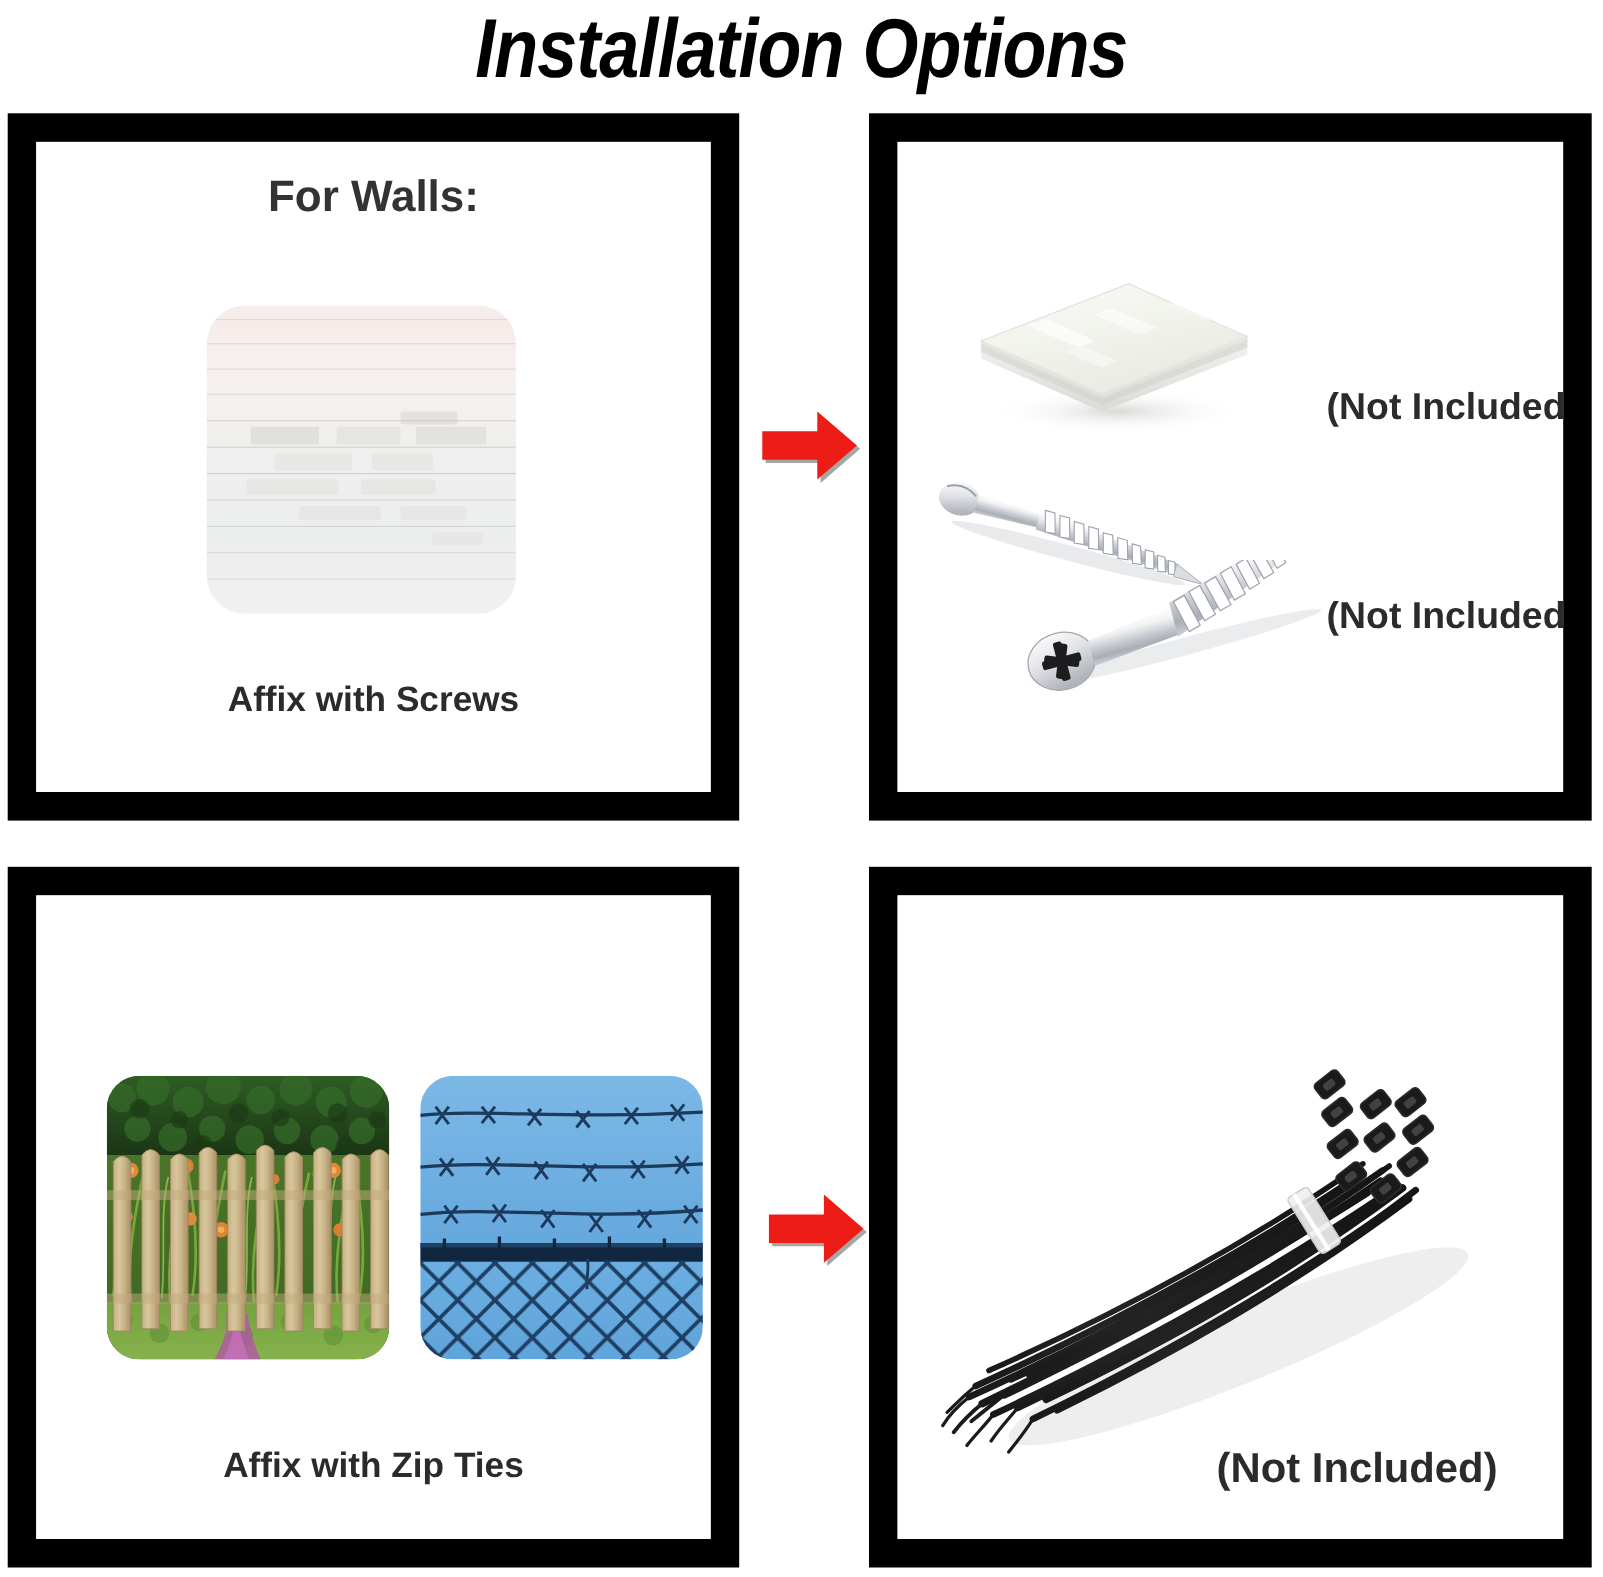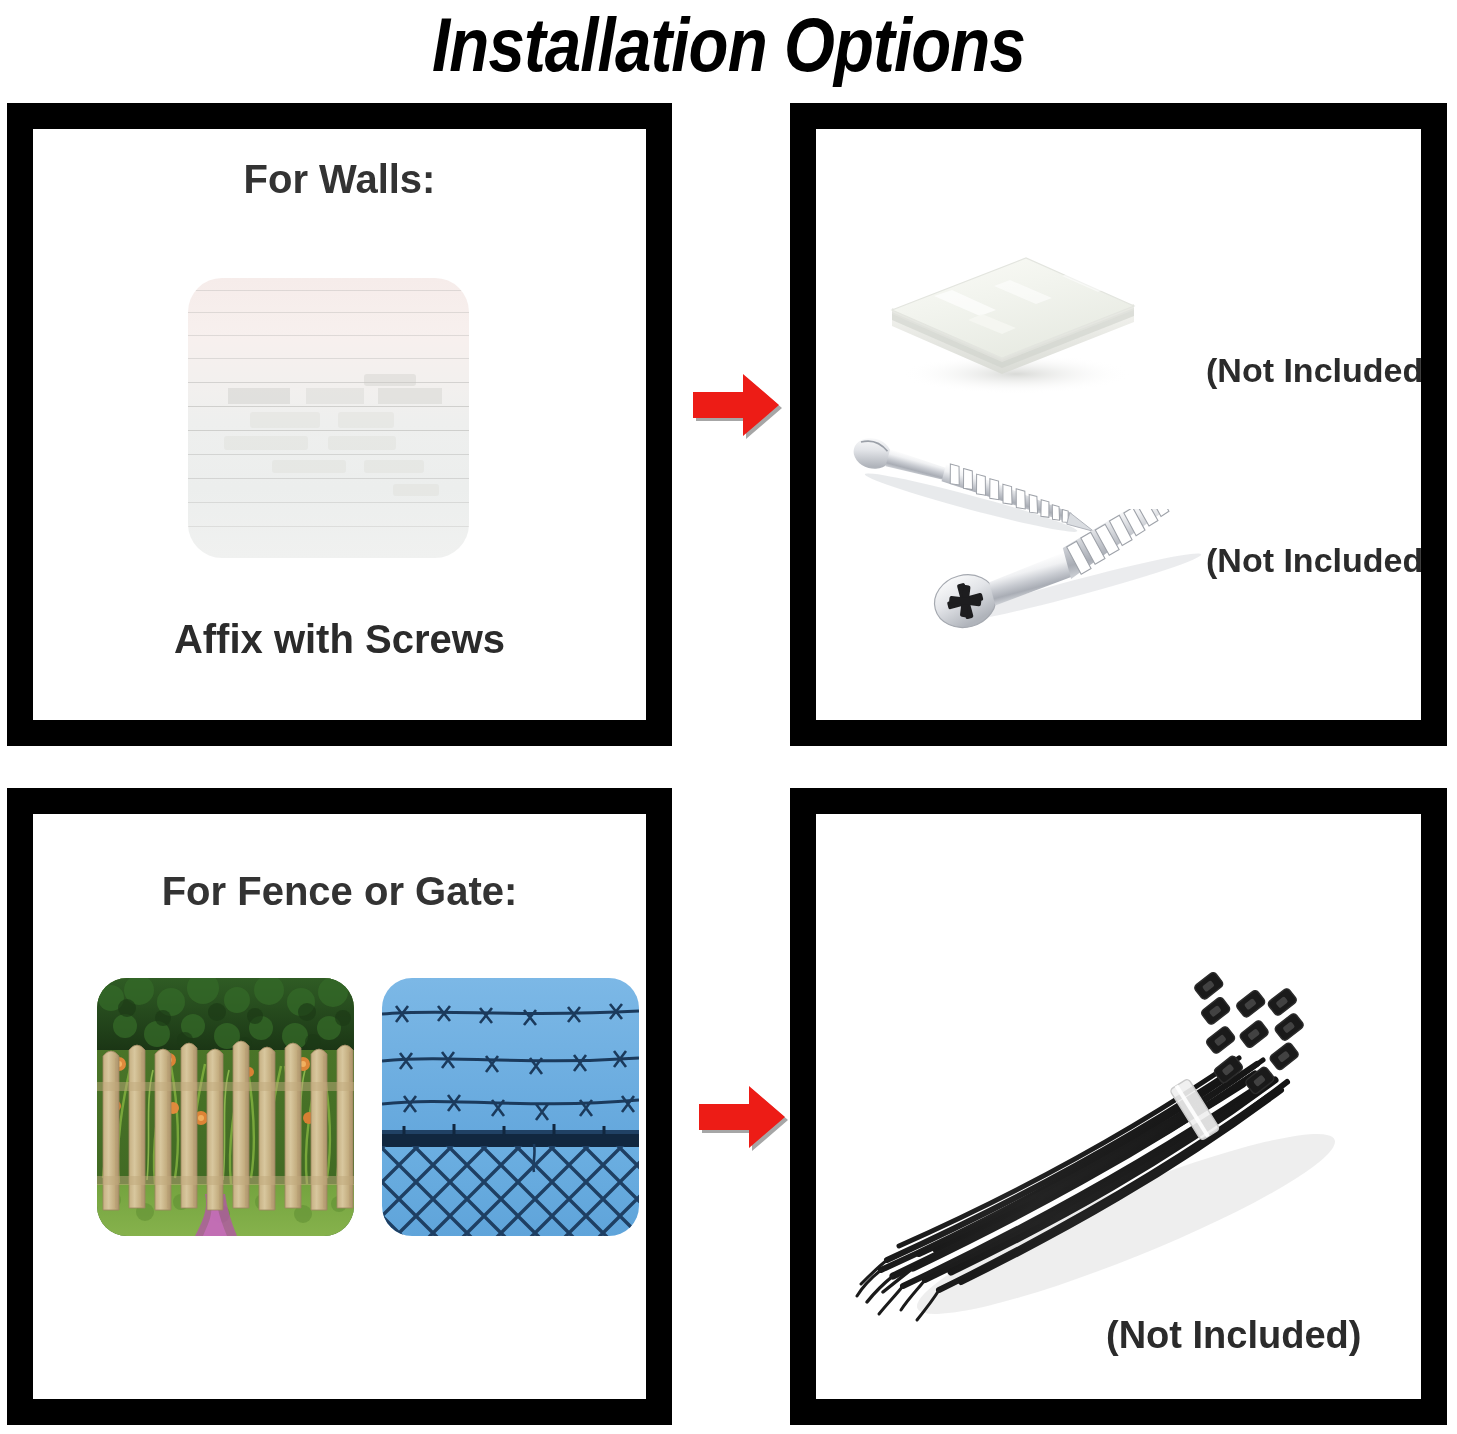--- a/index.html
+++ b/index.html
@@ -64,21 +64,21 @@
     letter-spacing: 0px;
   }
   #heading-walls { top: 28px; }
   #heading-fence { top: 55px; }
 
   .caption-line {
     position: absolute;
     width: 100%;
     text-align: center;
     font-weight: bold;
-    font-size: 40px;
+    font-size: 32px;
     color: #2b2b2b;
   }
 
   
   .not-included {
     position: absolute;
     font-weight: bold;
     font-size: 34px;
     color: #2b2b2b;
     white-space: nowrap;
@@ -314,21 +314,20 @@
       </g>
     </svg>
 
     <div class="not-included" id="ni-screw">(Not Included)</div>
   </div>
 </div>
 
 <div class="panel" id="panel-fence">
   <div class="panel-inner">
 
-    <div class="panel-heading" id="heading-fence">For Fence or Gate:</div>
 
     <div class="photo-sq" id="photo-picket">
       <svg viewBox="0 0 257 258" width="257" height="258">
         <defs>
           <linearGradient id="hedgeG" x1="0" y1="0" x2="0" y2="1">
             <stop offset="0" stop-color="#2f5c24"></stop>
             <stop offset="0.55" stop-color="#24471c"></stop>
             <stop offset="1" stop-color="#1b3615"></stop>
           </linearGradient>
           <linearGradient id="grassBackG" x1="0" y1="0" x2="0" y2="1">
@@ -533,20 +532,21 @@
           <path d="M172,146 L172,158"></path>
             <path d="M222,148 L222,158"></path>
         </g>
 
         <path d="M152,166 C154,178 150,186 152,194" stroke="#1b3a5c" stroke-width="2.6" fill="none"></path>
 
         <rect x="0" y="168" width="257" height="90" fill="url(#mesh)"></rect>
       </svg>
     </div>
 
+    <div class="caption-line" style="top:500px">Affix with Zip Ties</div>
   </div>
 </div>
 
 <div class="panel" id="panel-zipties">
   <div class="panel-inner">
 
     <svg id="ziptie-bundle" viewBox="0 0 540 420">
       <defs>
         <linearGradient id="tieG" x1="0" y1="0" x2="1" y2="0.3">
           <stop offset="0" stop-color="#0e0e0e"></stop>

